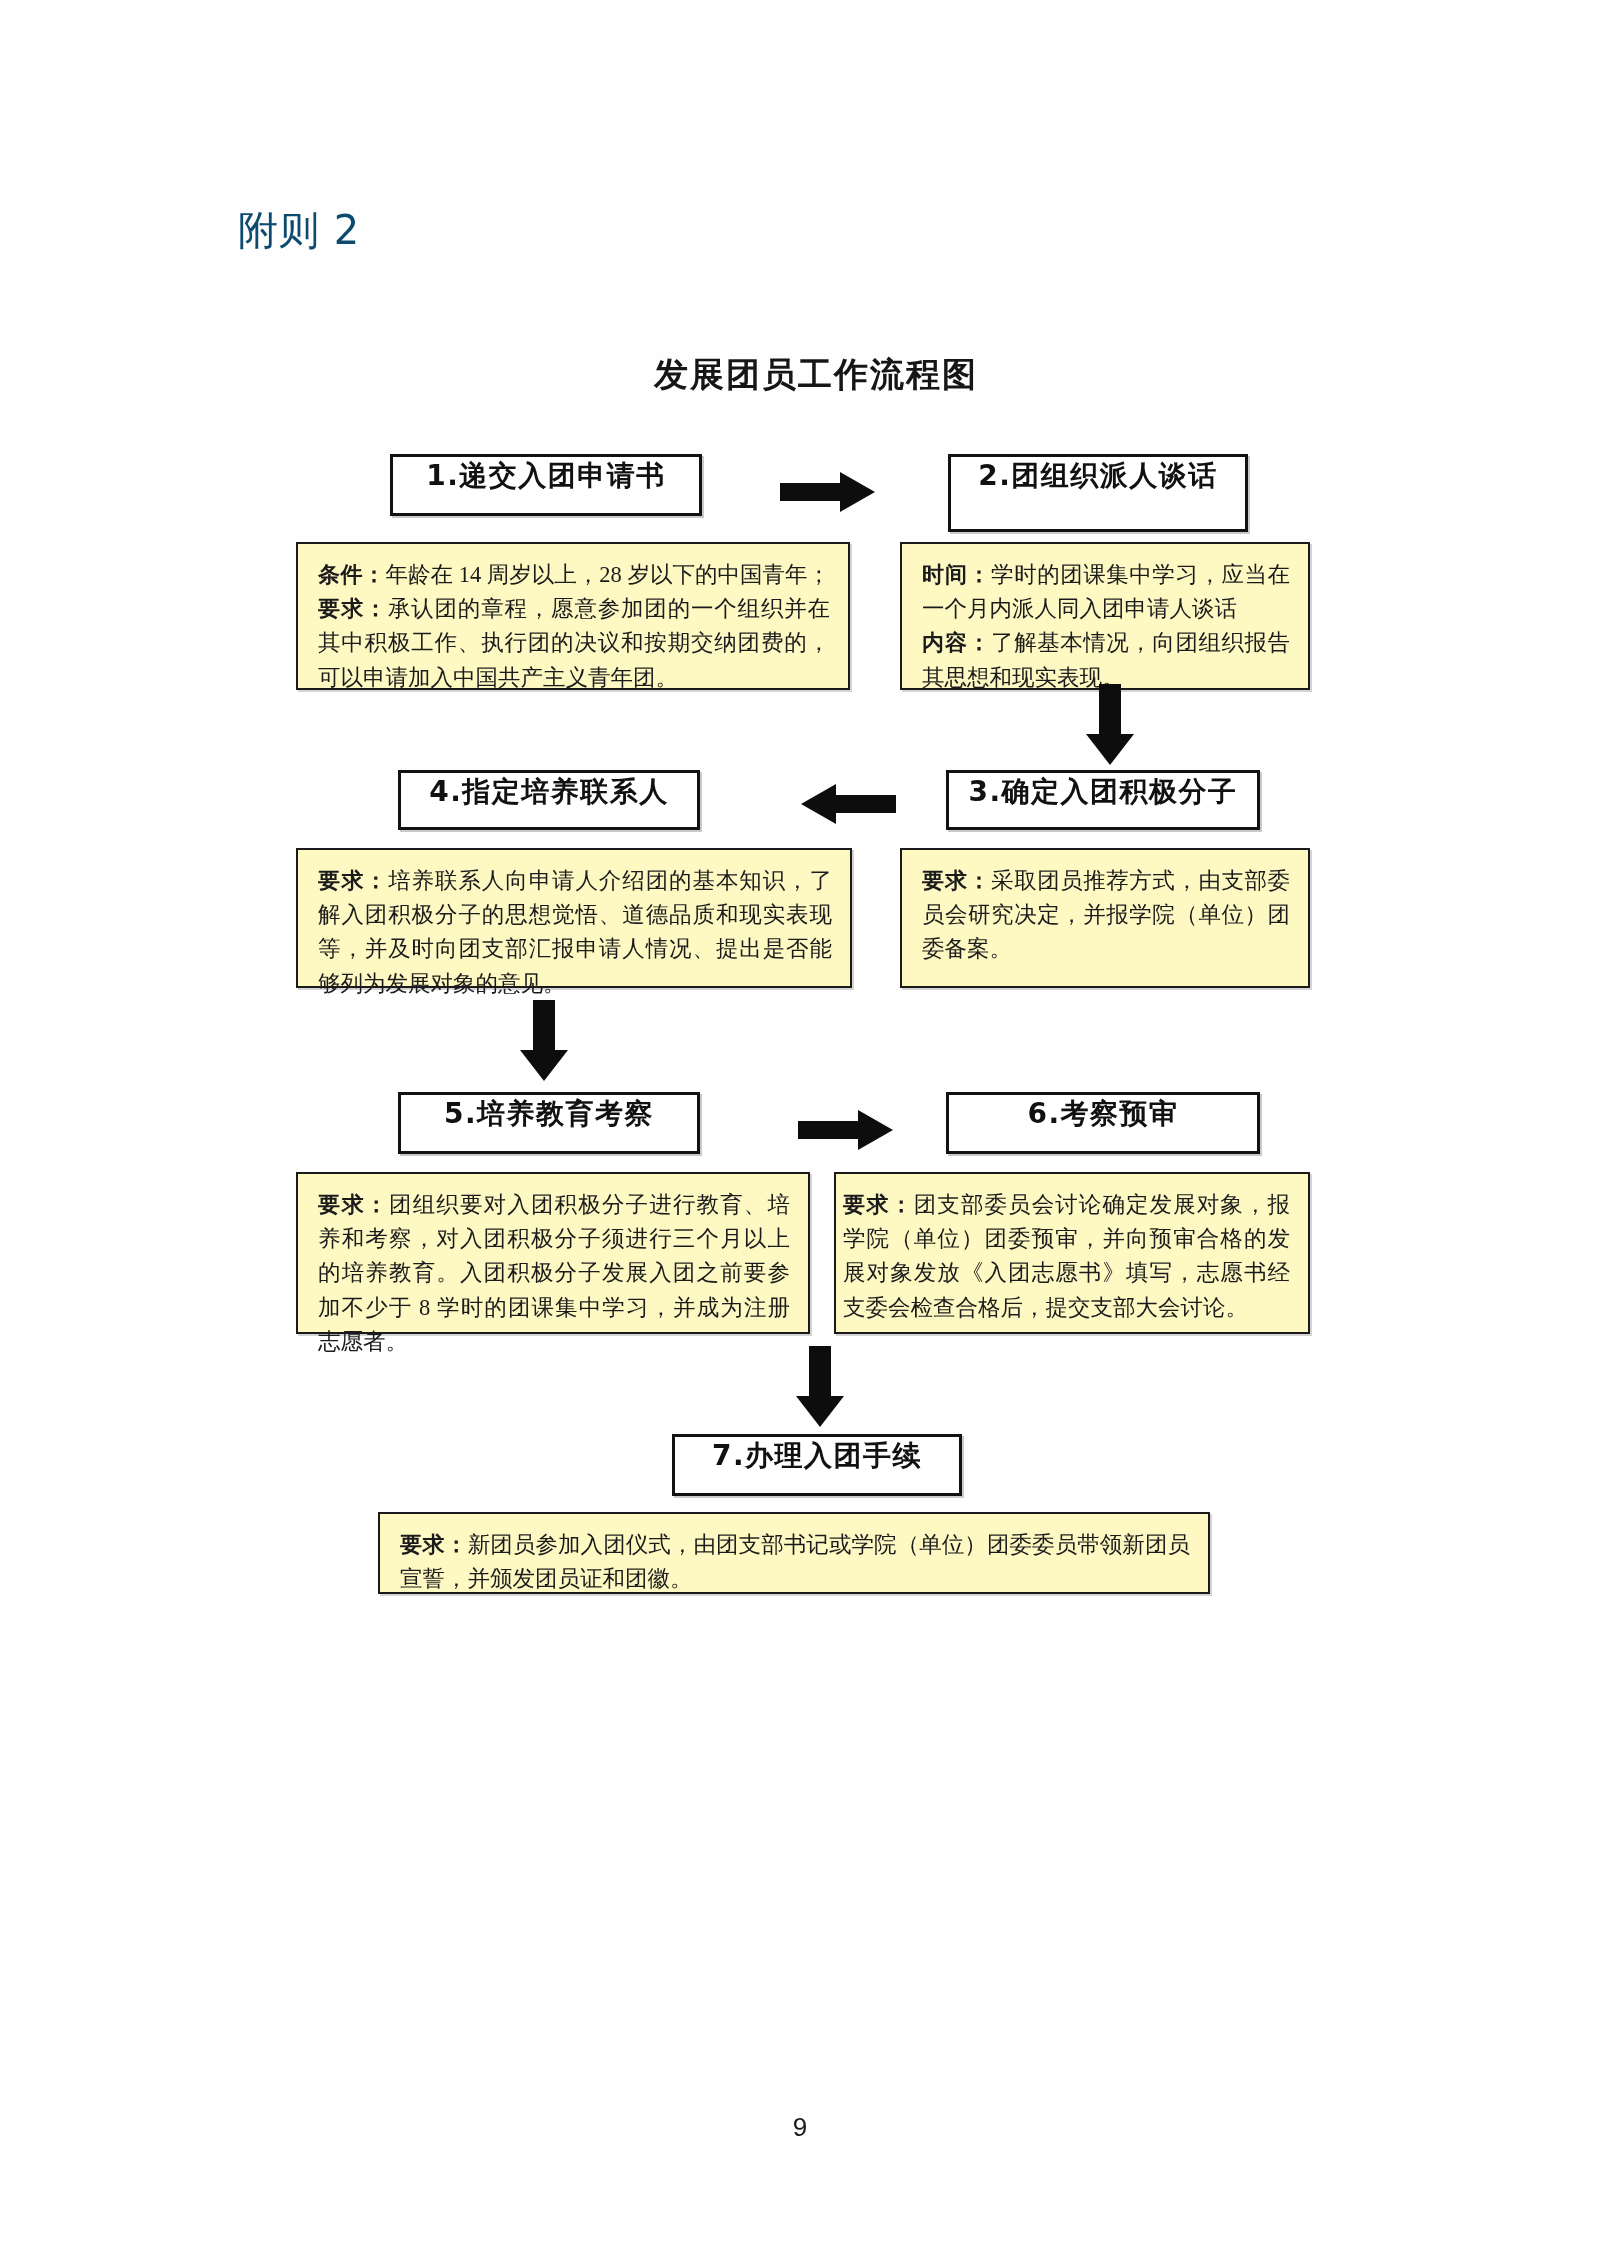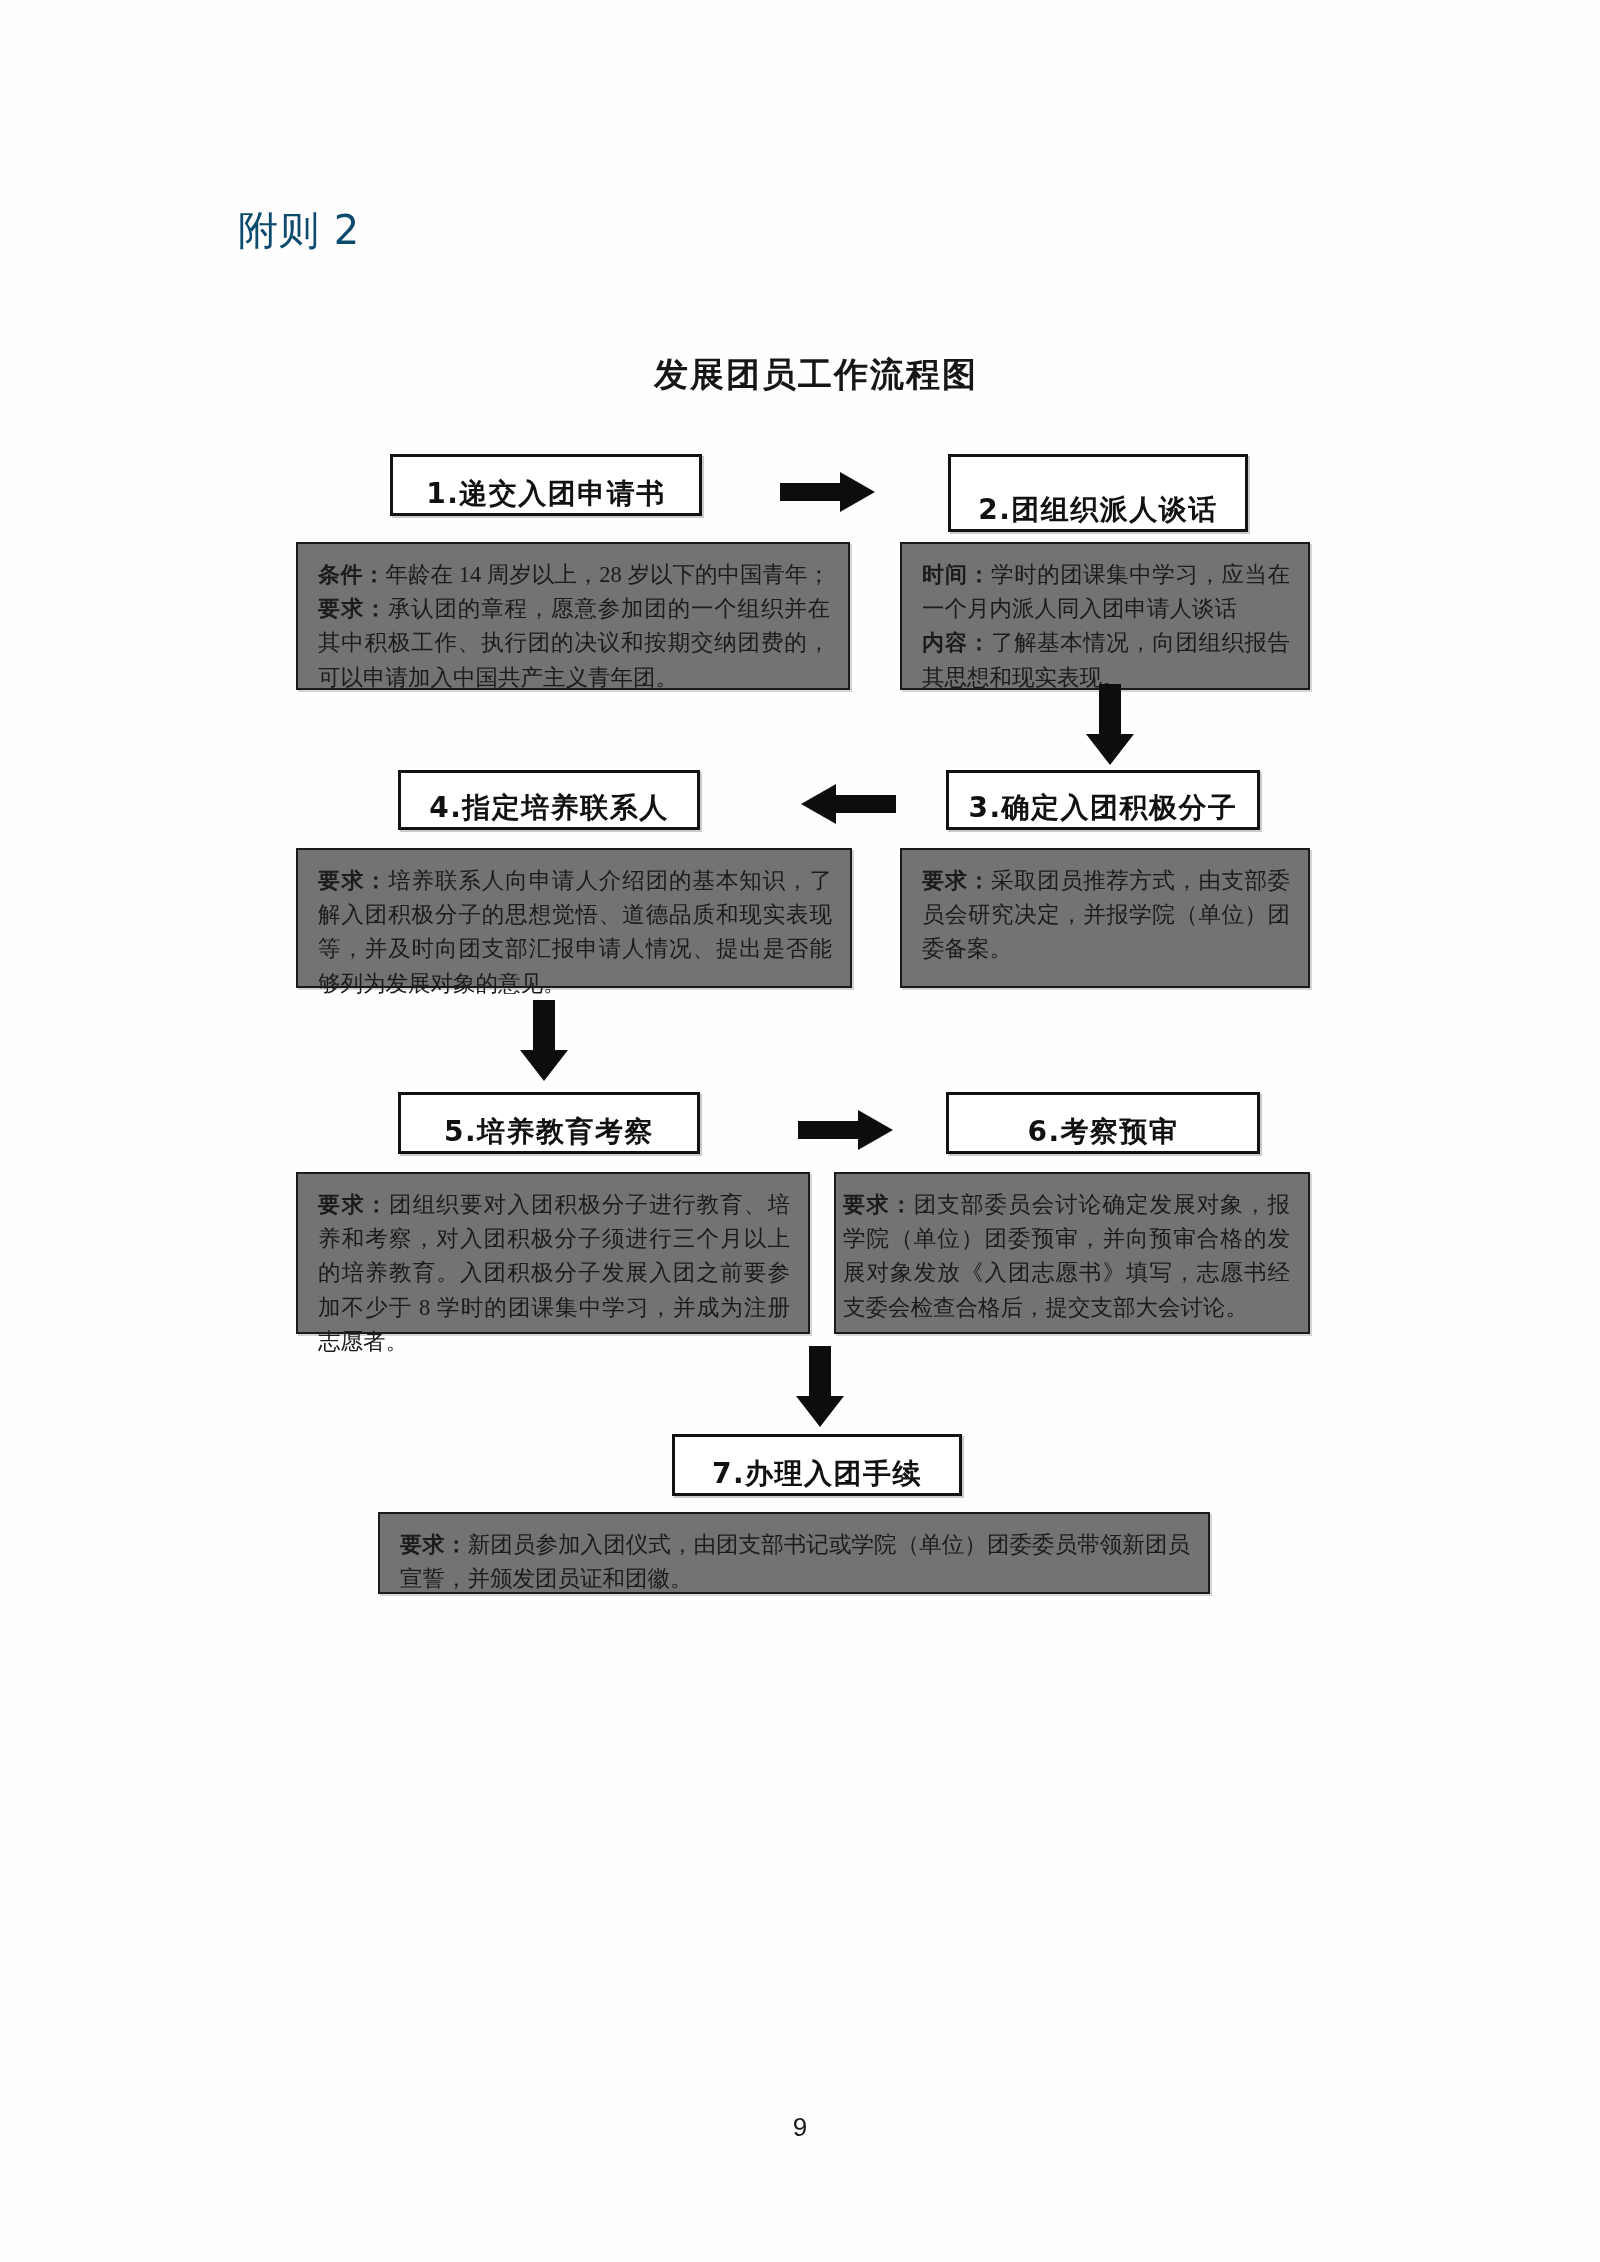--- a/index.html
+++ b/index.html
@@ -48,35 +48,35 @@
     color: #161616;
   }
 
   
   .step-box {
     position: absolute;
     border: 3px solid #121212;
     background: #ffffff;
     box-sizing: border-box;
     display: flex;
-    align-items: flex-end;
+    align-items: flex-start;
     justify-content: center;
     font-family: "DejaVu Sans", "Liberation Sans", sans-serif;
     font-weight: 700;
     font-size: 28px;
     letter-spacing: 1.5px;
     color: #111;
     box-shadow: 2px 2px 0 rgba(140,140,140,0.45);
   }
 
   
   .detail-box {
     position: absolute;
     border: 2.5px solid #1a1a1a;
-    background: #737373;
+    background: #fef9c3;
     box-sizing: border-box;
     padding: 14px 18px 12px 20px;
     font-family: "Liberation Serif", "DejaVu Serif", serif;
     font-size: 22.5px;
     line-height: 1.52;
     color: #1b1b1b;
     box-shadow: 2px 2px 0 rgba(150,150,150,0.4);
     text-align: justify;
   }
   .detail-box .lead {

